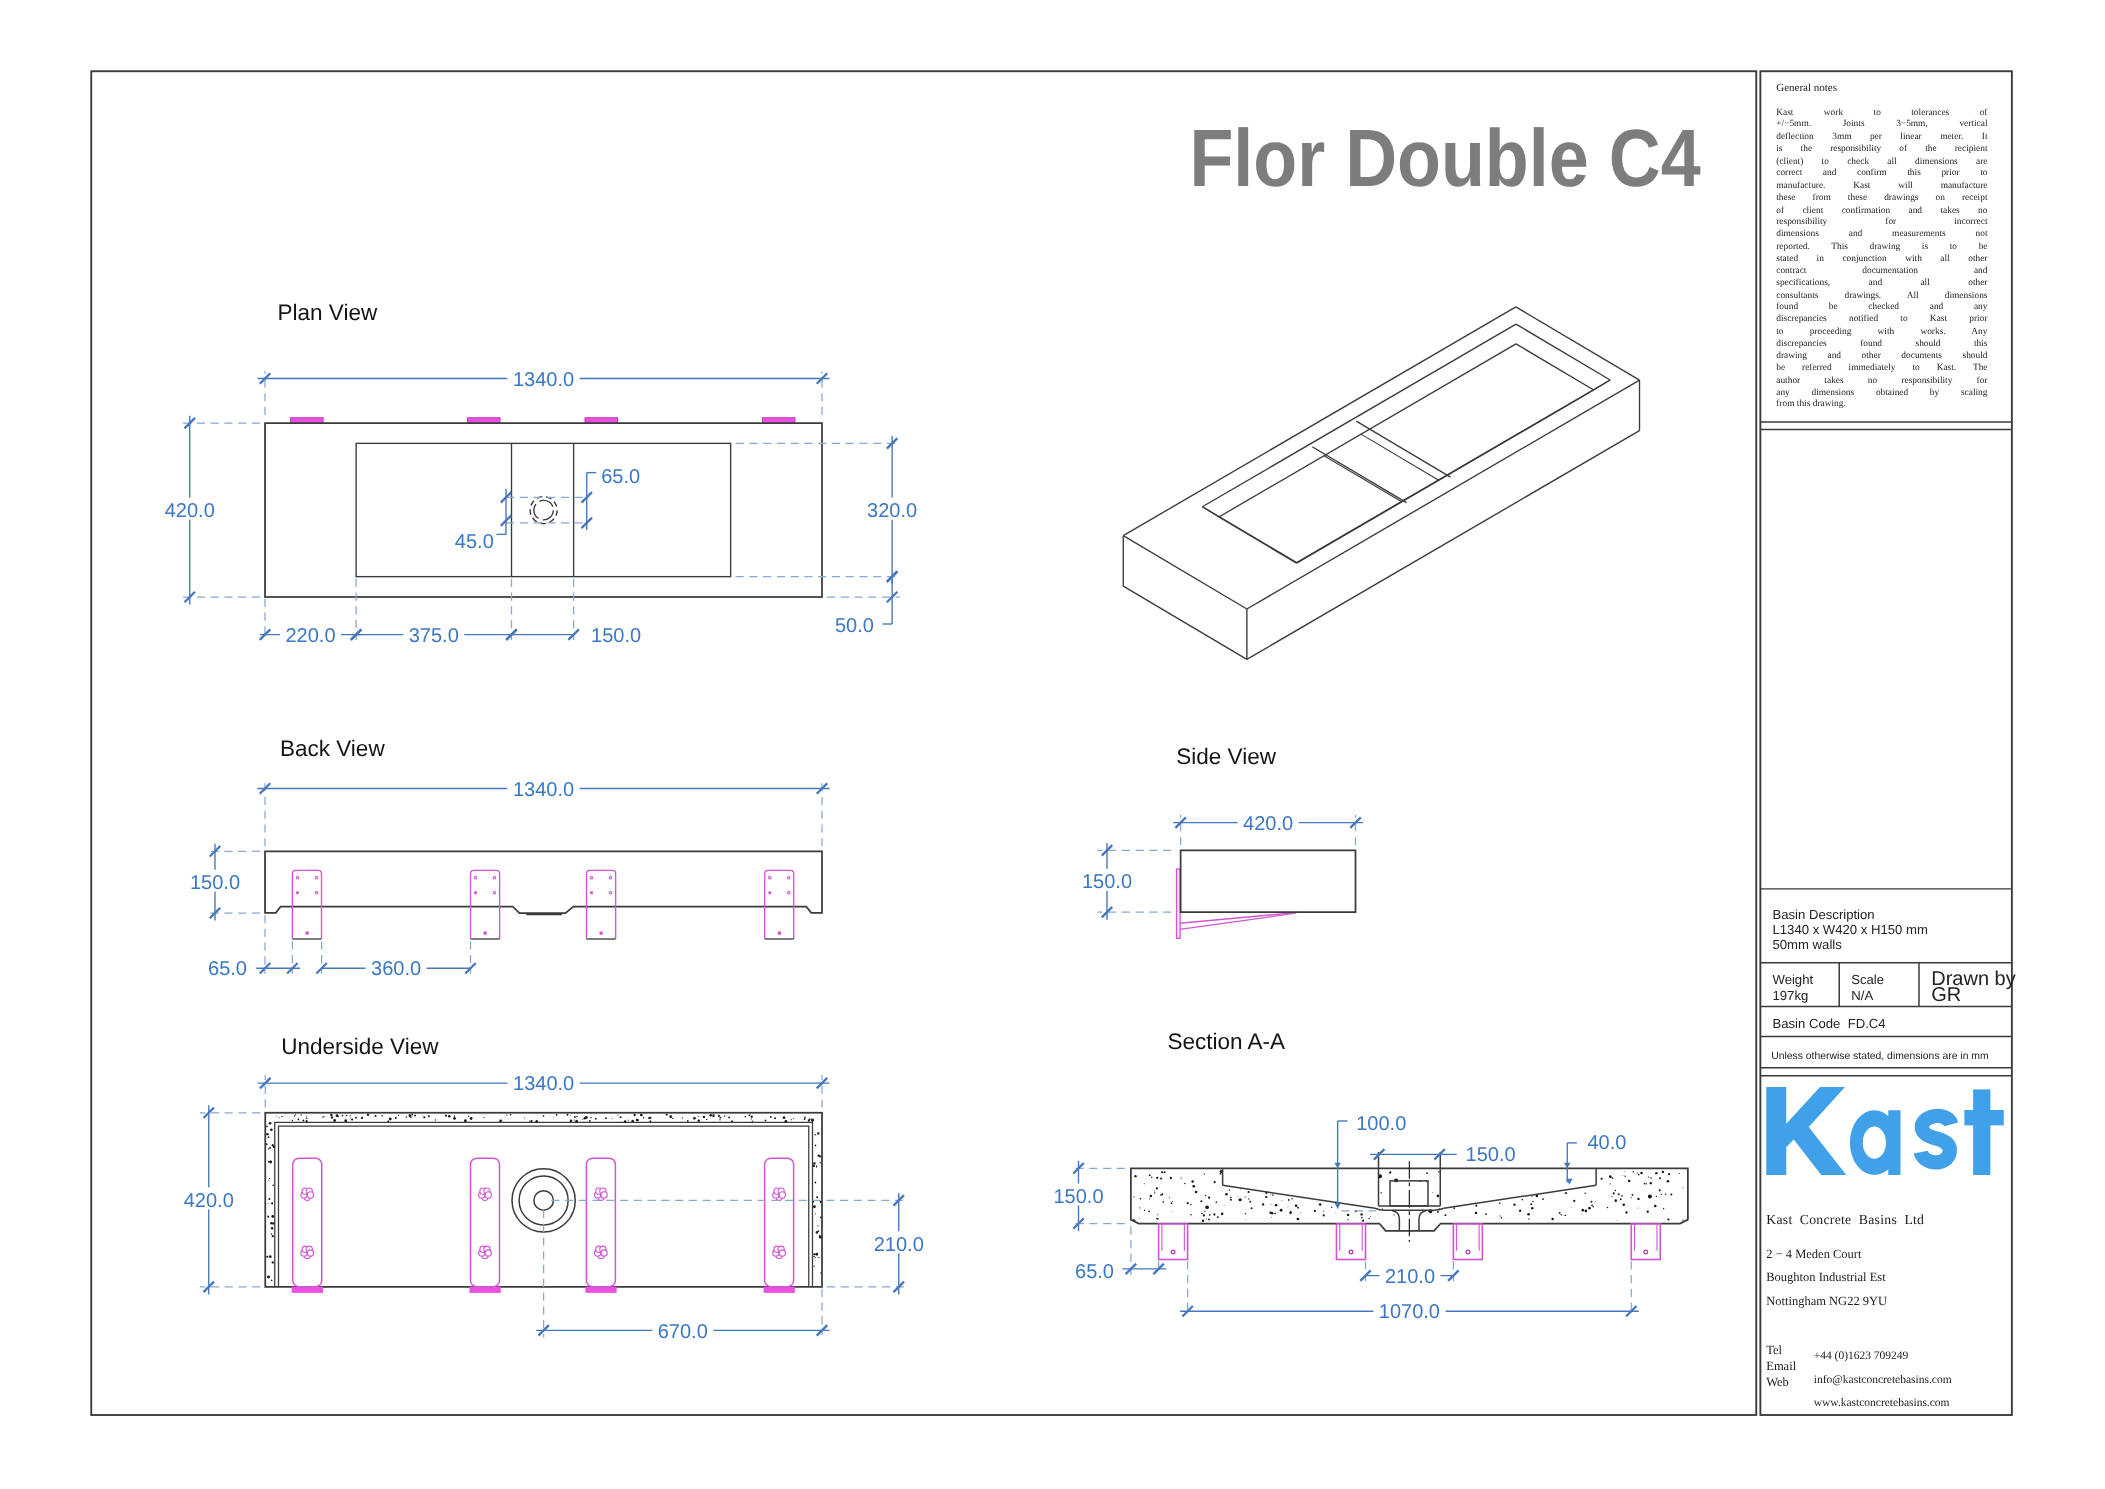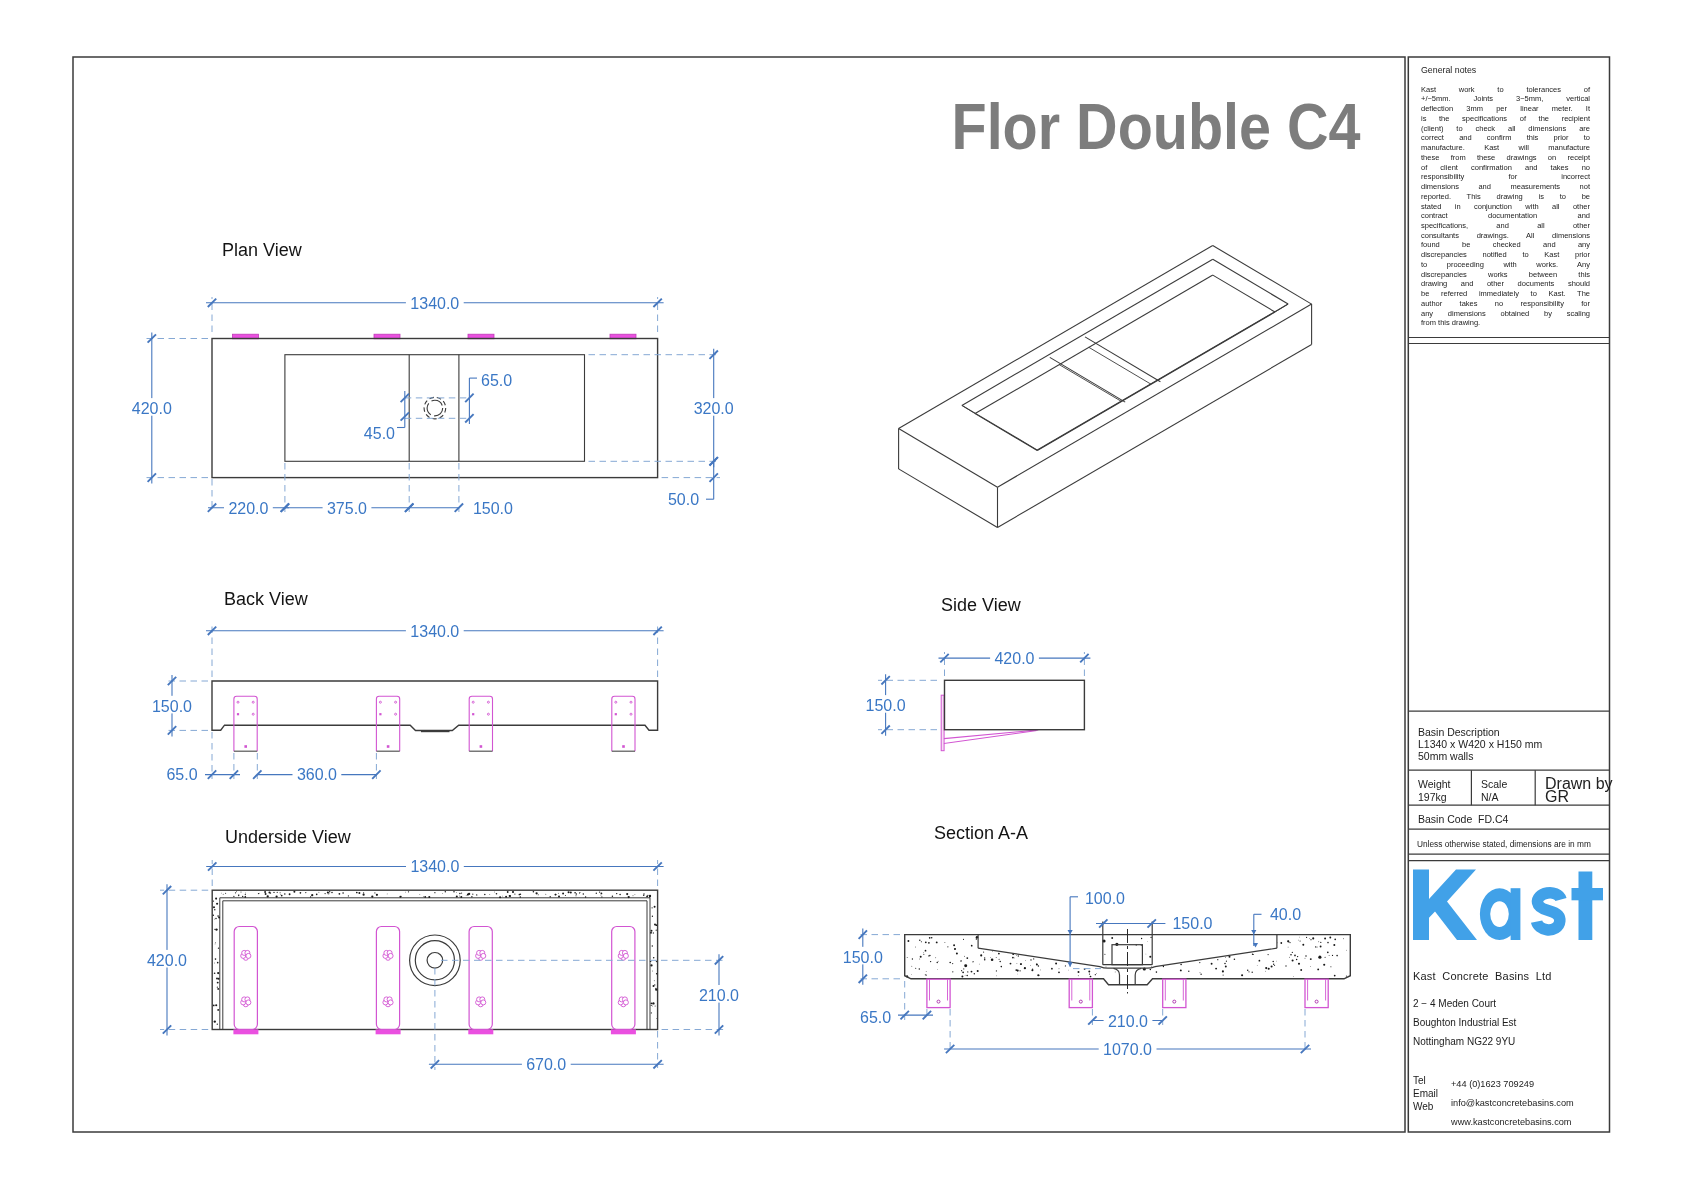--- a/index.html
+++ b/index.html
@@ -1,18 +1,18 @@
 <!DOCTYPE html>
 <html><head><meta charset="utf-8">
 <style>
 html,body{margin:0;padding:0;background:#fff;width:1684px;height:1191px;overflow:hidden}
 #page{position:relative;width:1684px;height:1191px;font-family:"Liberation Sans",sans-serif}
 svg{position:absolute;left:0;top:0}
 .abs{position:absolute}
-.cad{font-family:Liberation Sans, sans-serif;color:#1c1c1c}
+.cad{font-family:Liberation Serif, serif;color:#1c1c1c}
 .nl{text-align:justify;text-align-last:justify;white-space:nowrap}
 .nl.last{text-align-last:left}
 </style></head>
 <body>
 <div id="page">
 <svg width="1684" height="1191" viewBox="0 0 1684 1191">
 
 <rect x="73.0" y="57.0" width="1332.0" height="1075.0" stroke="#3b3b3b" stroke-width="1.5" fill="none"></rect>
 
 <rect x="1408.3" y="57.0" width="201.2" height="1075.0" stroke="#3b3b3b" stroke-width="1.5" fill="none"></rect>
@@ -835,37 +835,37 @@
 <path d="M 1561,899.5 C 1559.5,894 1552.5,892 1547.3,893 C 1540.5,894.2 1536.8,898.4 1537.6,902.8 C 1538.4,907.1 1543.5,909.4 1549,910.8 C 1555,912.3 1560.3,915 1559.8,921.1 C 1559.3,927.4 1552.8,930.6 1546.8,929.8 C 1541.3,929 1537.4,925.6 1536.6,921.7" stroke="#41a1e8" stroke-width="11.5" fill="none"></path>
 <rect x="1578.5" y="871.5" width="13.8" height="68.5" fill="#41a1e8"></rect>
 <rect x="1571.5" y="888" width="31.5" height="12.3" fill="#41a1e8"></rect>
 </svg>
 
 <div class="abs cad" style="left:1421px;top:66px;width:169px;font-size:7.5px;line-height:9.73px">
 <div style="margin-bottom:9px;font-size:8.8px">General notes</div>
 <div class="nl">Kast work to tolerances of</div>
       <div class="nl">+/−5mm. Joints 3−5mm, vertical</div>
       <div class="nl">deflection 3mm per linear meter. It</div>
-      <div class="nl">is the specifications of the recipient</div>
+      <div class="nl">is the responsibility of the recipient</div>
       <div class="nl">(client) to check all dimensions are</div>
       <div class="nl">correct and confirm this prior to</div>
       <div class="nl">manufacture. Kast will manufacture</div>
       <div class="nl">these from these drawings on receipt</div>
       <div class="nl">of client confirmation and takes no</div>
       <div class="nl">responsibility for incorrect</div>
       <div class="nl">dimensions and measurements not</div>
       <div class="nl">reported. This drawing is to be</div>
       <div class="nl">stated in conjunction with all other</div>
       <div class="nl">contract documentation and</div>
       <div class="nl">specifications, and all other</div>
       <div class="nl">consultants drawings. All dimensions</div>
       <div class="nl">found be checked and any</div>
       <div class="nl">discrepancies notified to Kast prior</div>
       <div class="nl">to proceeding with works. Any</div>
-      <div class="nl">discrepancies works between this</div>
+      <div class="nl">discrepancies found should this</div>
       <div class="nl">drawing and other documents should</div>
       <div class="nl">be referred immediately to Kast. The</div>
       <div class="nl">author takes no responsibility for</div>
       <div class="nl">any dimensions obtained by scaling</div>
       <div class="nl last">from this drawing.</div>
 </div>
 
 <div class="abs" style="left:1418px;top:726px;font-size:10.5px;line-height:12.1px;color:#222">
 Basin Description<br>L1340 x W420 x H150 mm<br>50mm walls
 </div>

